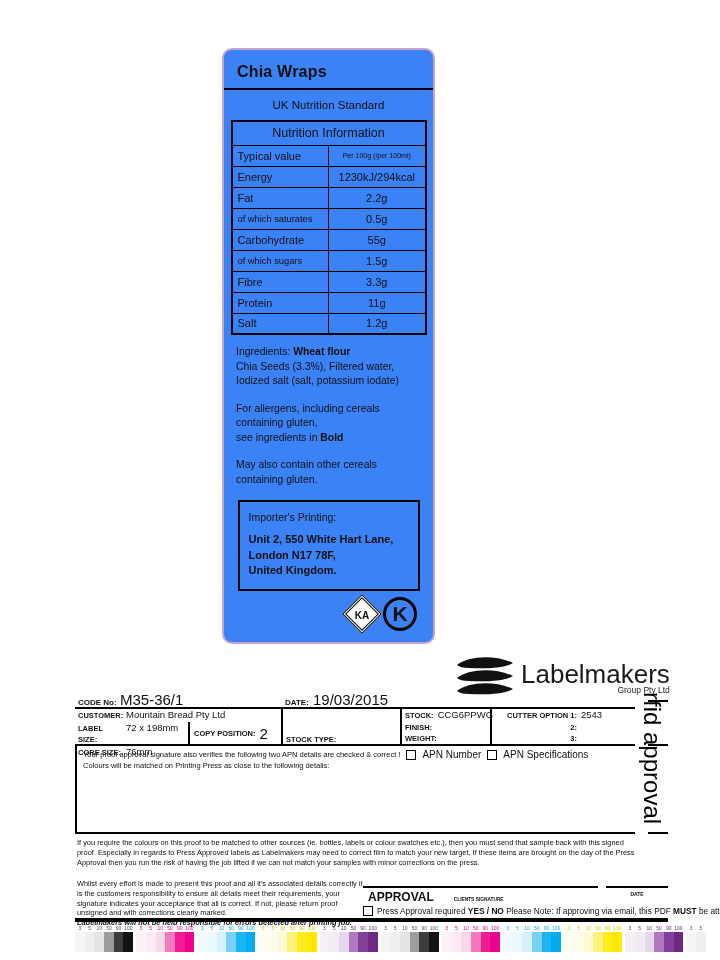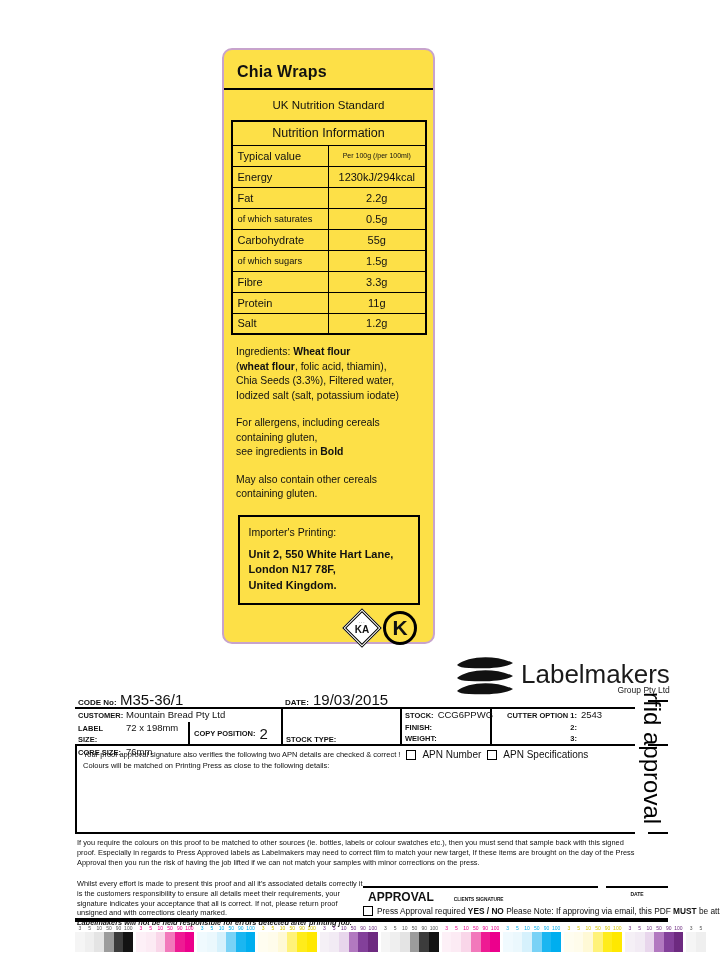--- a/index.html
+++ b/index.html
@@ -3,21 +3,21 @@
 <meta charset="utf-8">
 <style>
   * { box-sizing: border-box; margin: 0; padding: 0; }
   body { background:#fff; }
   .page { position:relative; width:720px; height:960px; background:#ffffff;
           font-family:"Liberation Sans", sans-serif; color:#111; overflow:hidden; }
   .b { font-weight:bold; }
 
   
   .label-card { position:absolute; left:222px; top:48px; width:213px; height:596px;
-                border:2px solid #c7a3cc; border-radius:10px; background:#fde047; }
+                border:2px solid #c7a3cc; border-radius:10px; background:#3b82f6; }
   .lc-title { font-size:16px; font-weight:bold; padding:13px 0 7px 13px; letter-spacing:.2px; }
   .lc-rule  { border-top:2px solid #000; }
   .lc-standard { text-align:center; font-size:11.5px; margin:9px 0; }
 
   table.nutri { width:196px; margin:0 auto; border-collapse:collapse; border:2.5px solid #000; }
   table.nutri th, table.nutri td { border:1.5px solid #000; }
   th.nutri-head { font-size:12.5px; font-weight:normal; height:24px; text-align:center; }
   td.n-name { width:50%; padding-left:5px; font-size:11px; height:21px; }
   td.n-name.sm { font-size:9.3px; }
   td.n-val { text-align:center; font-size:11px; }
@@ -170,21 +170,20 @@
           <tr>
             <td class="n-name">Salt</td>
             <td class="n-val">1.2g</td>
           </tr>
         </tbody>
     </table>
 
     <div class="ingredients" id="ingredients">
         <div class="ing-p">
           <div><span>Ingredients: </span><span class="b">Wheat flour</span></div>
-          <div><span>(</span><span class="b">wheat flour</span><span>, folic acid, thiamin),</span></div>
           <div><span>Chia Seeds (3.3%), Filtered water,</span></div>
           <div><span>Iodized salt (salt, potassium iodate)</span></div>
         </div>
         <div class="ing-p">
           <div><span>For allergens, including cereals</span></div>
           <div><span>containing gluten,</span></div>
           <div><span>see ingredients in </span><span class="b">Bold</span></div>
         </div>
         <div class="ing-p">
           <div><span>May also contain other cereals</span></div>

